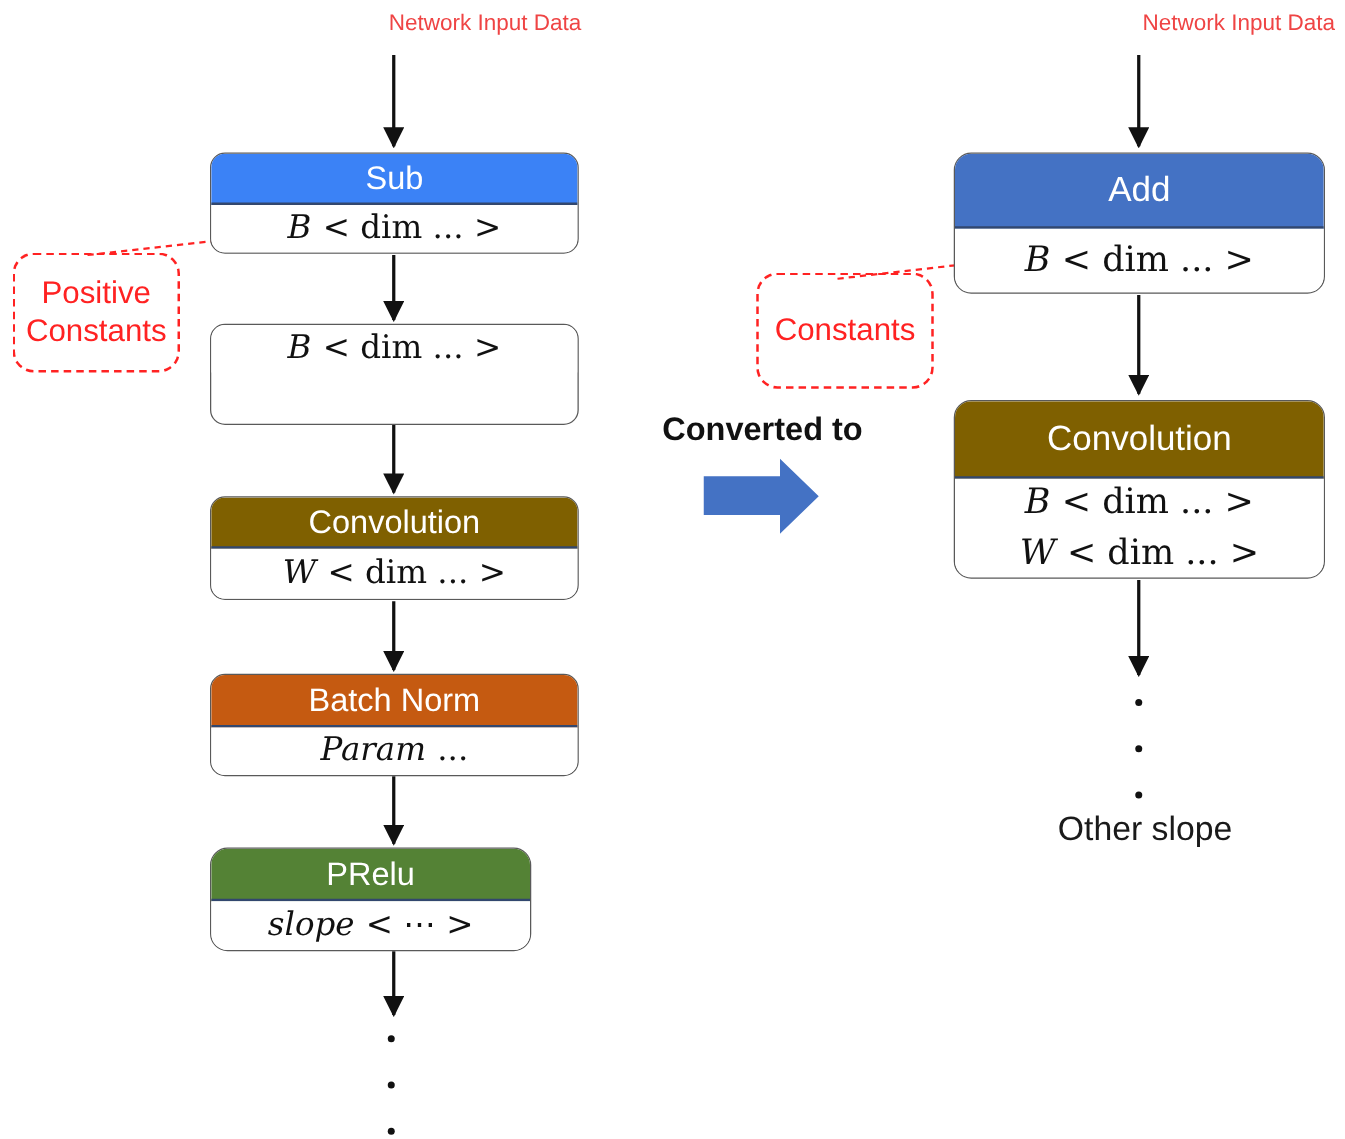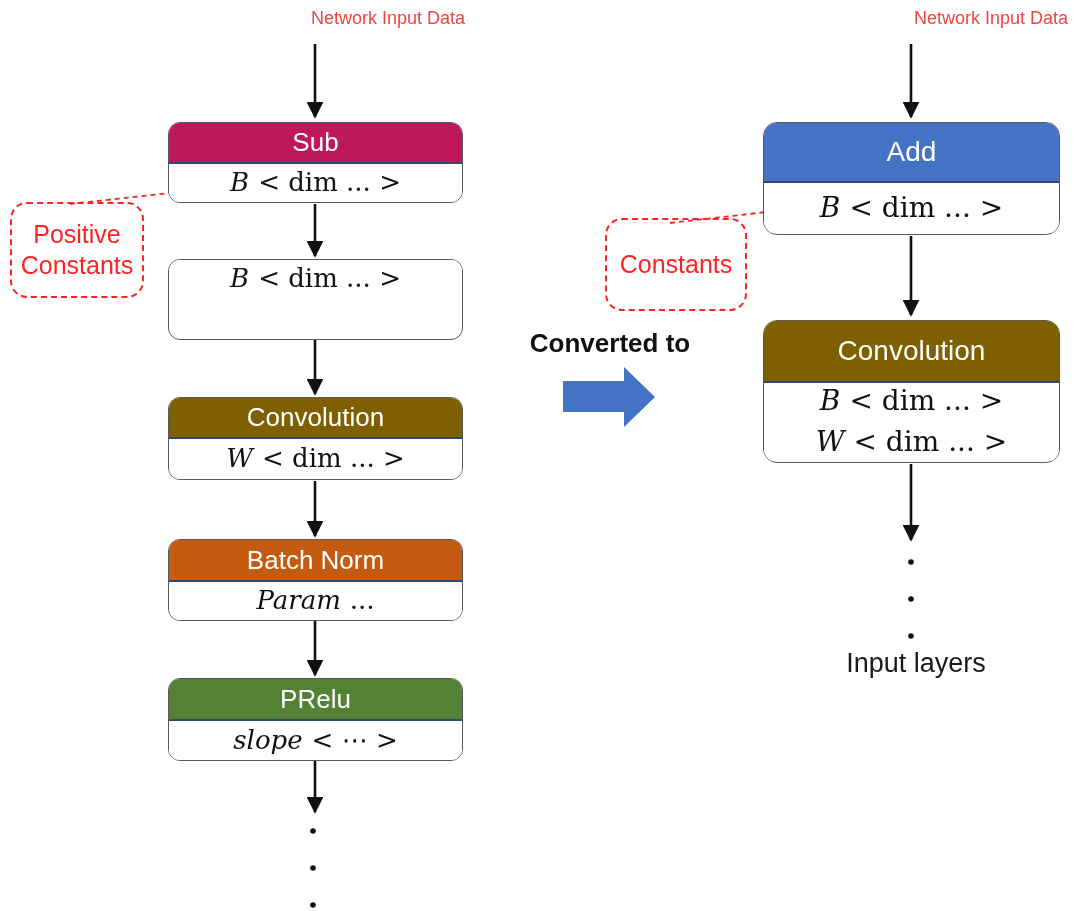--- a/index.html
+++ b/index.html
@@ -126,21 +126,21 @@
 
     <line x1="70" y1="204" x2="206" y2="189" stroke-width="1.8" stroke-dasharray="5,4" marker-end="url(#ah-red)" stroke="#ff2222"></line>
     <line x1="670" y1="223" x2="810" y2="207" stroke-width="1.8" stroke-dasharray="5,4" marker-end="url(#ah-red)" stroke="#ff2222"></line>
 
     <polygon points="563,381 624,381 624,367 655,397 624,427 624,412 563,412" fill="#4472C4"></polygon>
   </svg>
 
   <div class="top-label" style="left:165px; top:8px; width:300px;">Network Input Data</div>
 
   <div class="node" style="left:168px; top:122px; width:295px; height:81px;">
-    <div class="node-header" style="height: 41px; background-color: #be185d;">
+    <div class="node-header" style="height: 41px; background-color: #3b82f6;">
       <span>Sub</span>
     </div>
     <div class="node-body" style="height:38px;">
       <div class="math-line">
         <span class="mvar">B</span><span class="mrest">&lt; dim ... &gt;</span>
       </div>
     </div>
   </div>
 
   <div class="node" style="left:168px; top:259px; width:295px; height:81px;">
@@ -166,21 +166,21 @@
     <div class="node-header" style="height: 42px; background-color: rgb(197, 90, 17);">
       <span>Batch Norm</span>
     </div>
     <div class="node-body" style="height:38px;">
       <div class="math-line">
         <span class="mvar">Param</span><span class="mrest">...</span>
       </div>
     </div>
   </div>
 
-  <div class="node" style="left:168px; top:678px; width:295px; height:83px;">
+  <div class="node" style="left:168px; top:678px; width:257px; height:83px;border-radius:14px;">
     <div class="node-header" style="height: 42px; background-color: rgb(84, 130, 53);">
       <span>PRelu</span>
     </div>
     <div class="node-body" style="height:39px;">
       <div class="math-line">
         <span class="mvar">slope</span><span class="mrest">&lt; ⋯ &gt;</span>
       </div>
     </div>
   </div>
 
@@ -215,15 +215,15 @@
       <div class="math-line">
         <span class="mvar">W</span><span class="mrest">&lt; dim ... &gt;</span>
       </div>
     </div>
   </div>
 
   <div class="callout" style="left: 605px; top: 218px; width: 142px; height: 93px; color: rgb(255, 34, 34); border-color: rgb(255, 34, 34);">
     <div>Constants</div>
   </div>
 
-  <div class="other-layers" style="left:811px; top:648px; width:210px;">Input layers</div>
+  <div class="other-layers" style="left:811px; top:648px; width:210px;">Other slope</div>
 
 </div>
 
 </body></html>

